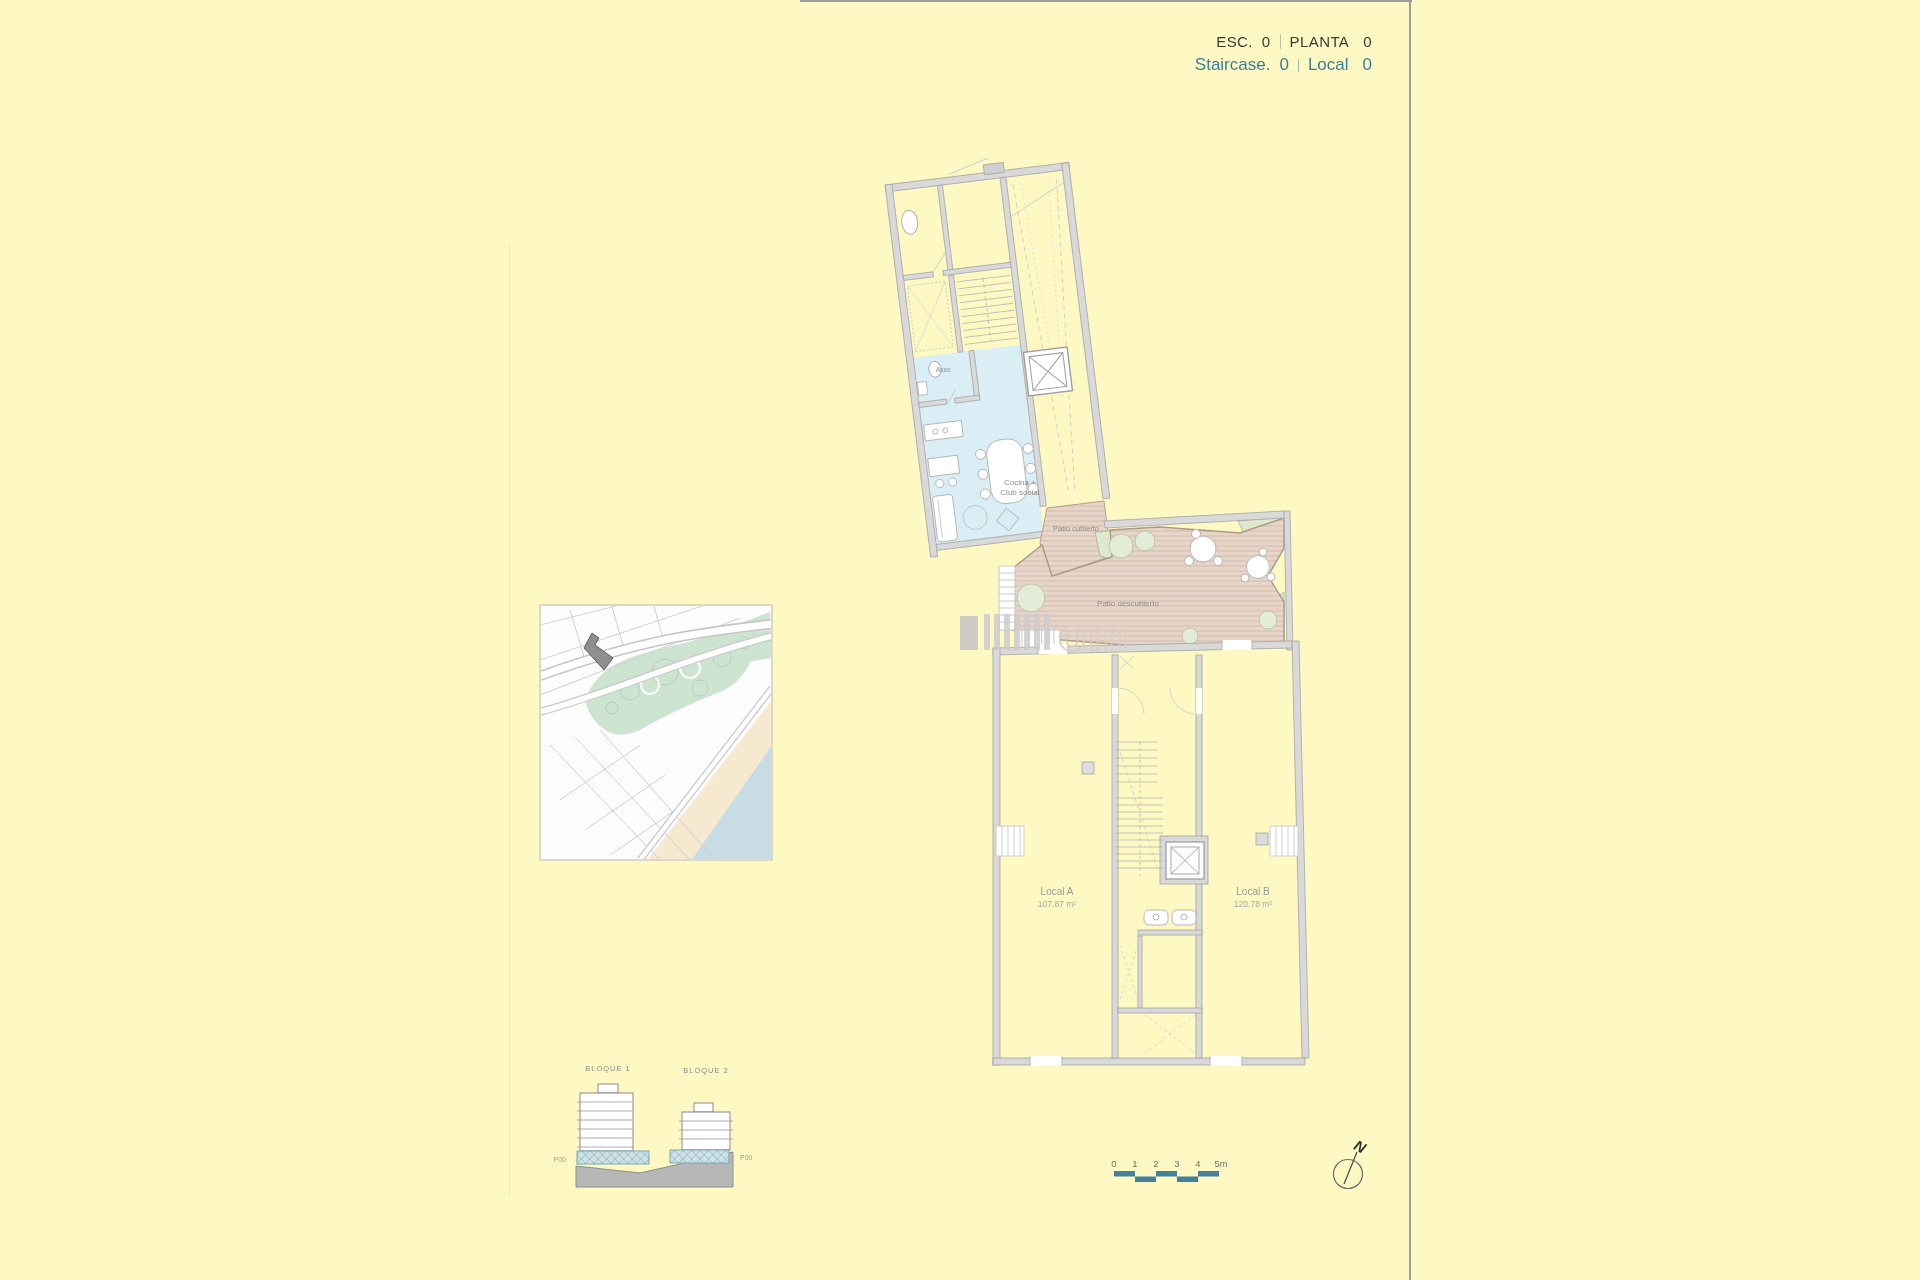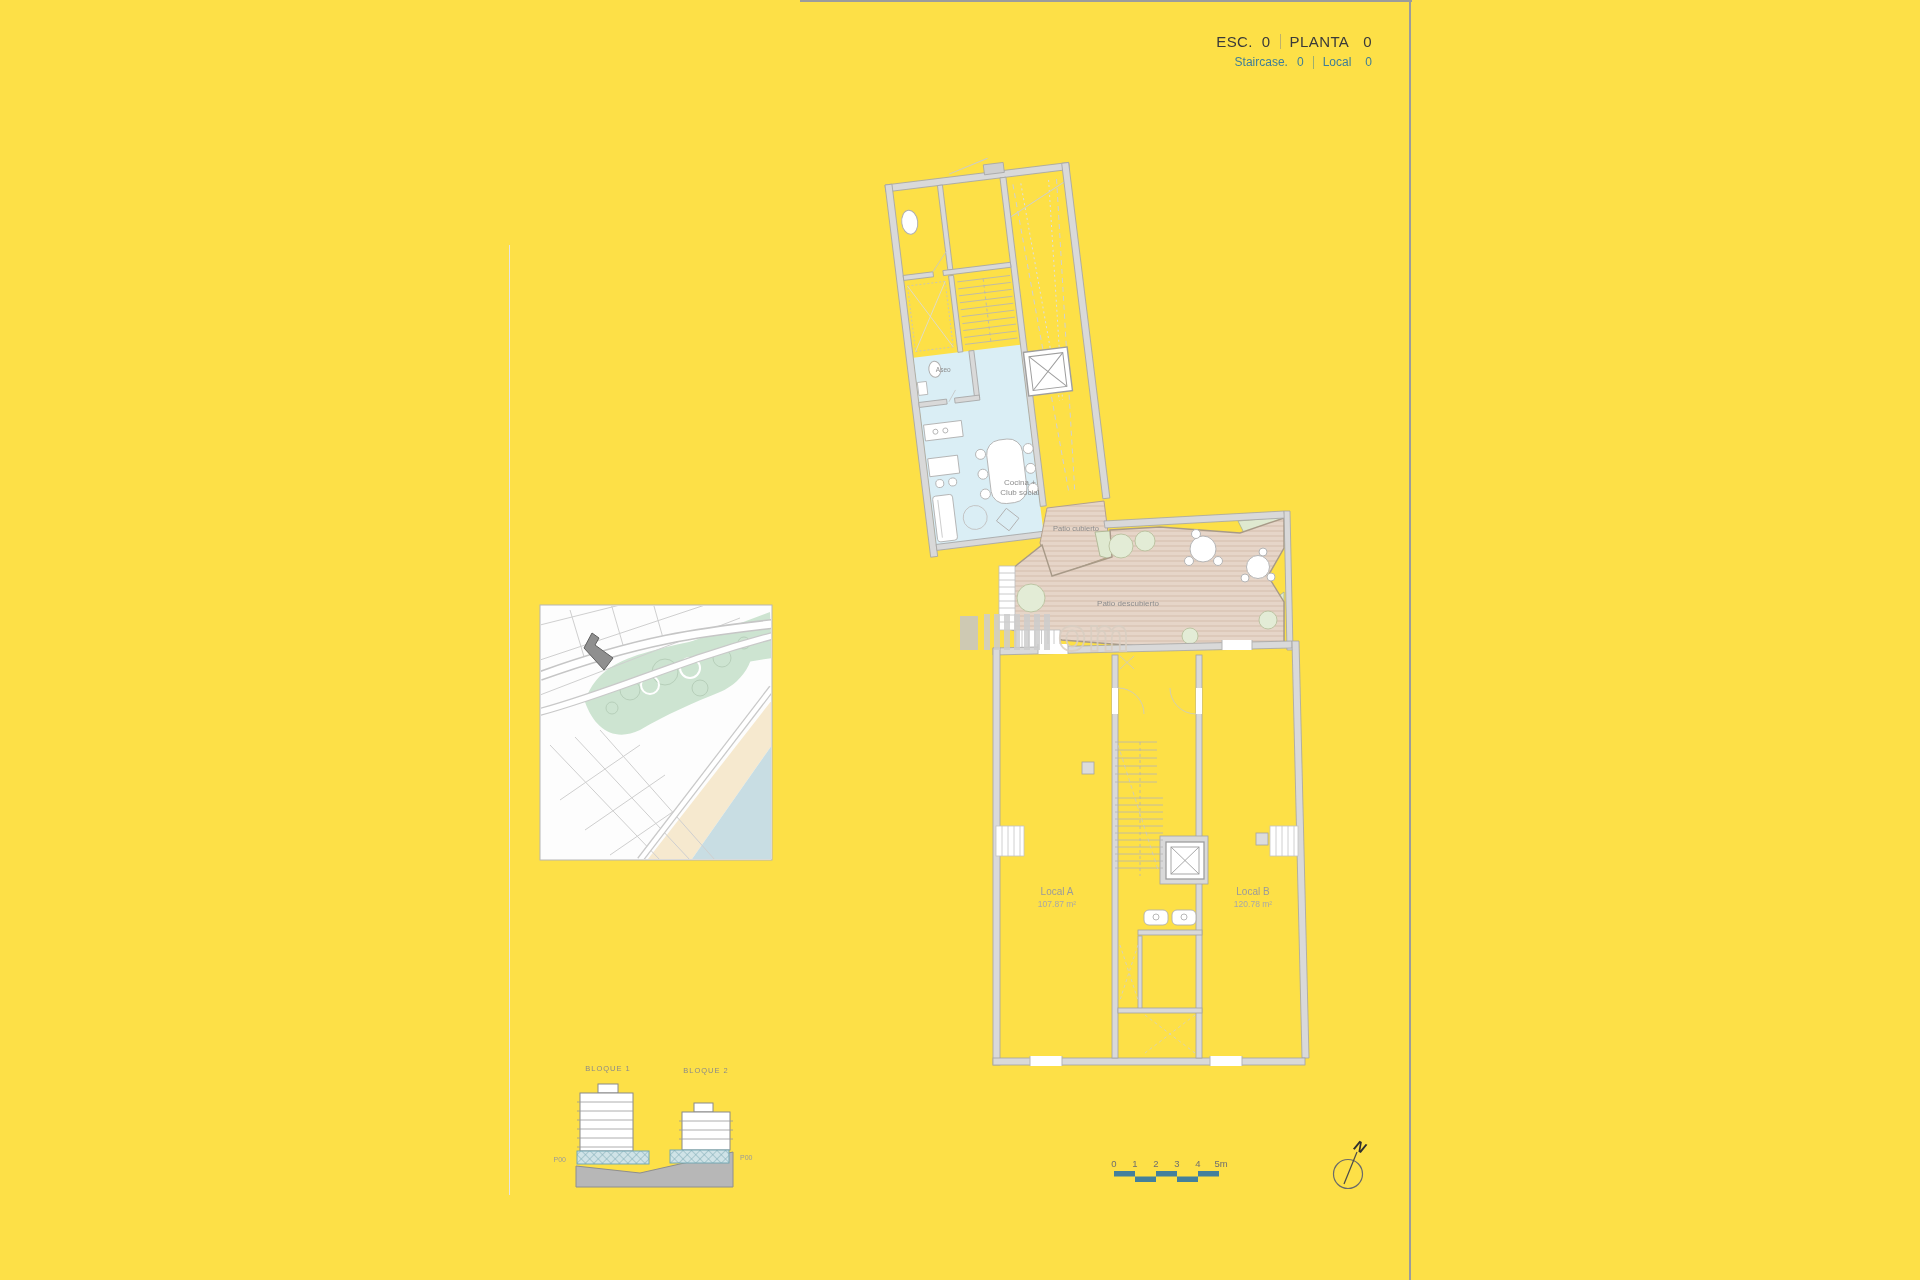--- a/index.html
+++ b/index.html
@@ -1,26 +1,26 @@
 <!DOCTYPE html>
 <html><head>
 <meta charset="utf-8">
 <style>
   html,body{margin:0;padding:0;background:#ffffff;width:1920px;height:1280px;overflow:hidden;
     font-family:"Liberation Sans",sans-serif;}
-  .page{position:absolute;inset:0;background:#fde047;}
+  .page{position:absolute;inset:0;background:#fef9c3;}
   .frame{position:absolute;background:#9c9c9c;}
   #frame-top{left:800px;top:0;width:612px;height:2px;}
   #frame-right{left:1409px;top:0;width:2px;height:1280px;}
   #frame-left{left:509px;top:245px;width:1px;height:950px;background:#e4e4e4;}
   .hdr{position:absolute;top:33px;left:1080px;width:292px;display:flex;flex-direction:column;
     align-items:flex-end;gap:5px;}
   .hdr-row{display:flex;align-items:center;gap:9px;white-space:nowrap;}
   .hdr-row.l1{color:#3a3a3a;font-size:15px;letter-spacing:.4px;}
-  .hdr-row.l2{color:#3e7d98;font-size:12px;text-align:right;}
+  .hdr-row.l2{color:#3e7d98;font-size:17px;text-align:right;}
   .hdr-div{width:1px;height:15px;background:#8a8a8a;opacity:.55;display:inline-block;}
   .hdr-row.l2 .hdr-div{background:#3e7d98;opacity:.5;height:13px;}
   .val{margin-left:5px;}
   svg text{font-family:"Liberation Sans",sans-serif;}
 </style>
 </head>
 <body>
 
 <div class="page">
   <div class="frame" id="frame-top"></div>

